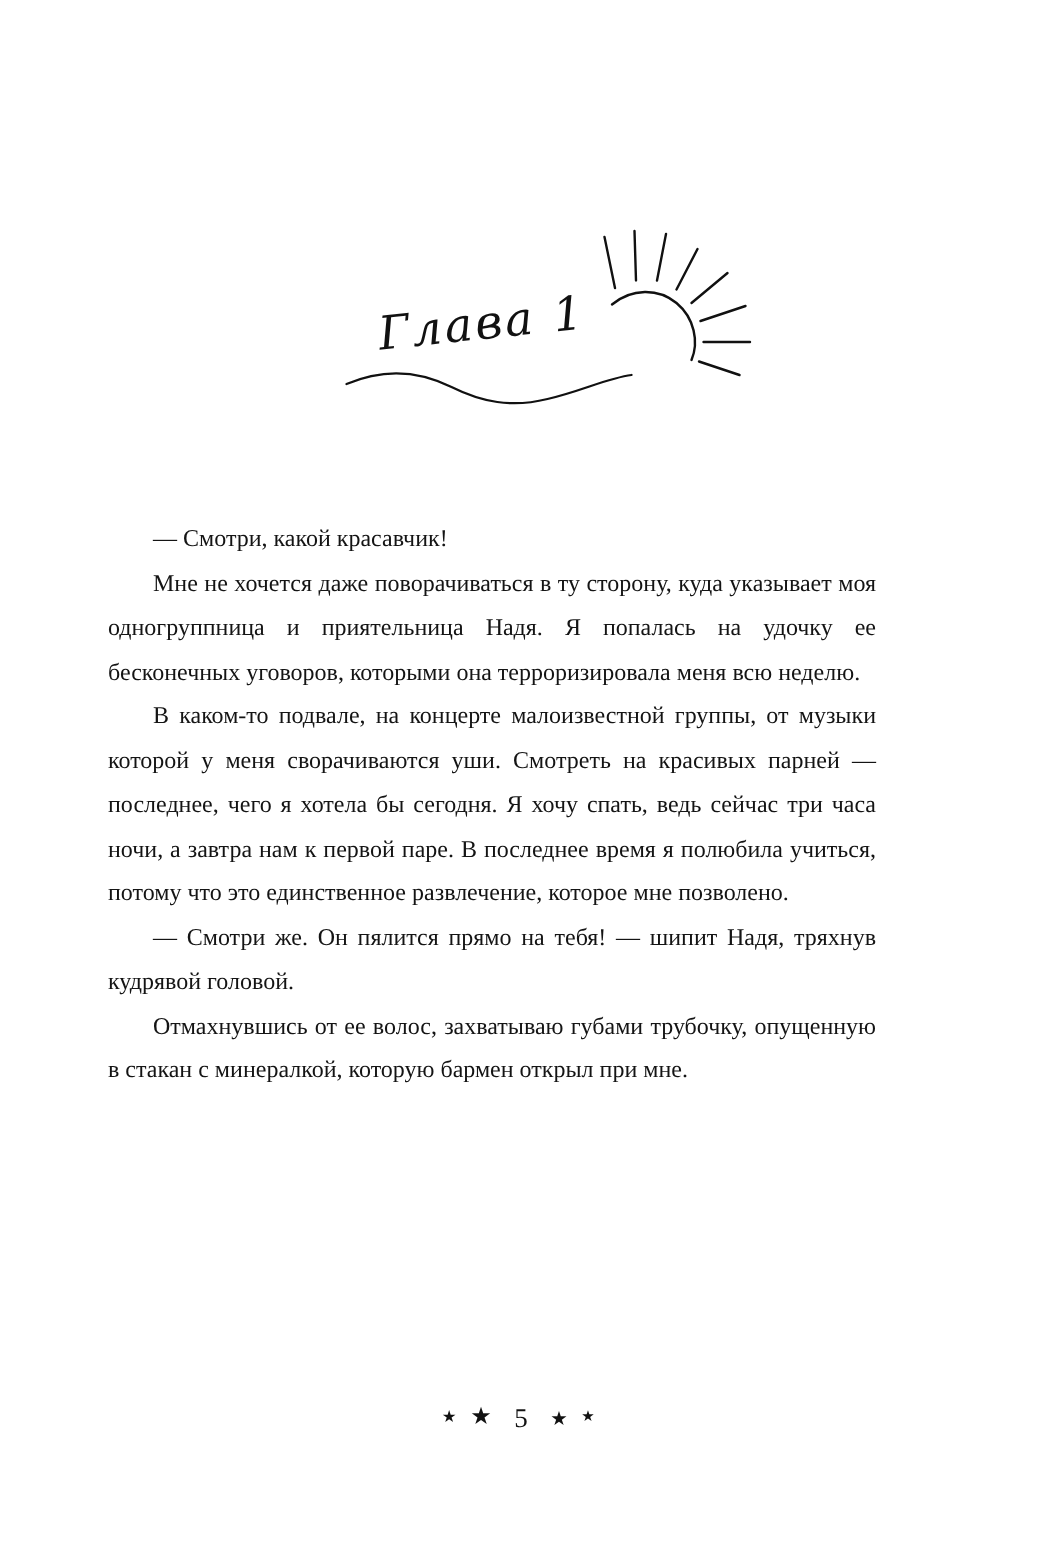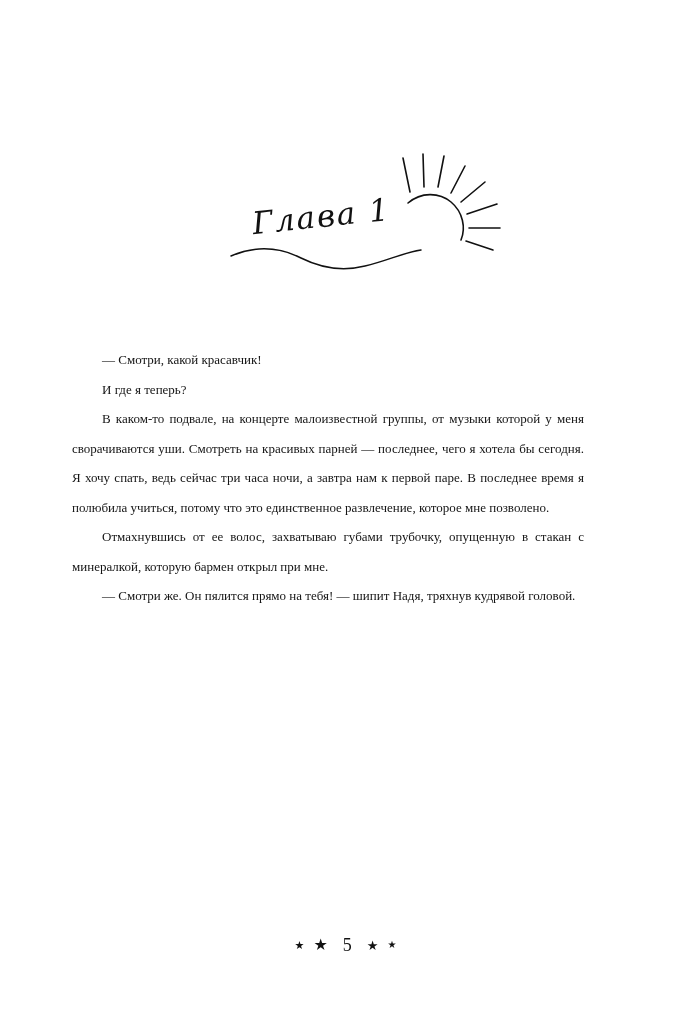--- a/index.html
+++ b/index.html
@@ -44,21 +44,21 @@
     left: 225px;
     top: 0;
   }
 
   
   .body-text {
     position: absolute;
     left: 72px;
     top: 345px;
     width: 512px;
-    font-size: 13px;
+    font-size: 16px;
     line-height: 29.5px;
     text-align: justify;
     text-justify: inter-word;
     color: #141414;
   }
   .body-text p {
     margin: 0;
     text-indent: 30px;
   }
   .body-text p.nonjust {
@@ -117,24 +117,24 @@
       <g fill="none" stroke="#111" stroke-width="1.5" stroke-linecap="round">
         <path d="M6 116 C34 104 58 109 76 118 C96 128 116 132 140 126 C162 121 180 112 196 110"></path>
       </g>
     </svg>
 
     <div class="chapter-title">Глава 1</div>
   </div>
 
   <div class="body-text">
     <p class="nonjust">— Смотри, какой красавчик!</p>
-    <p class="nonjust">И где я теперь?</p>
+    <p>Мне не хочется даже поворачиваться в ту сторону, куда указывает моя одногруппница и приятельница Надя. Я попалась на удочку ее бесконечных уговоров, которыми она терроризировала меня всю неделю.</p>
     <p>В каком-то подвале, на концерте малоизвестной группы, от музыки которой у меня сворачиваются уши. Смотреть на красивых парней — последнее, чего я хотела бы сегодня. Я хочу спать, ведь сейчас три часа ночи, а завтра нам к первой паре. В последнее время я полюбила учиться, потому что это единственное развлечение, которое мне позволено.</p>
+    <p>— Смотри же. Он пялится прямо на тебя! — шипит Надя, тряхнув кудрявой головой.</p>
     <p>Отмахнувшись от ее волос, захватываю губами трубочку, опущенную в стакан с минералкой, которую бармен открыл при мне.</p>
-    <p>— Смотри же. Он пялится прямо на тебя! — шипит Надя, тряхнув кудрявой головой.</p>
   </div>
 
   <div class="footer">
     <span class="star s1">★</span>
     <span class="star s2">★</span>
     <span class="page-number">5</span>
     <span class="star s3">★</span>
     <span class="star s4">★</span>
   </div>
 

